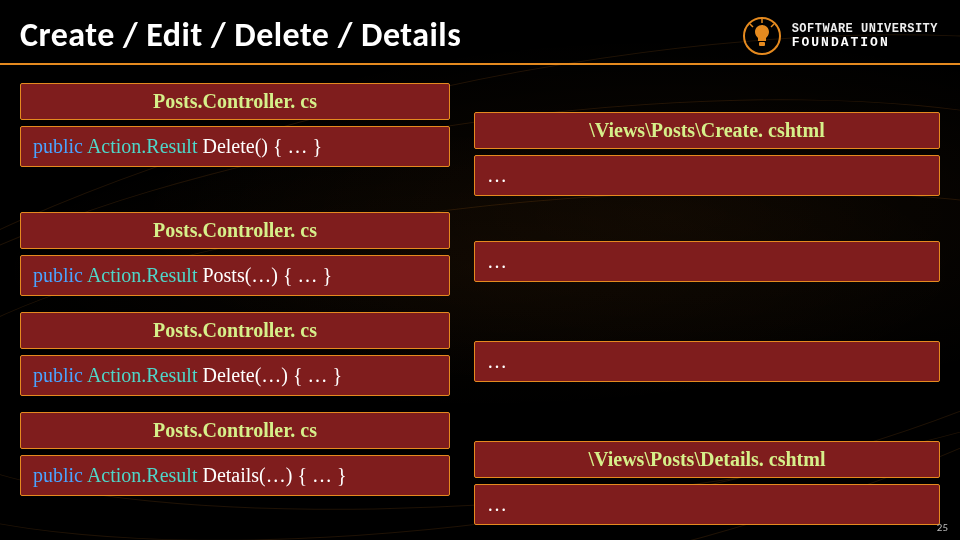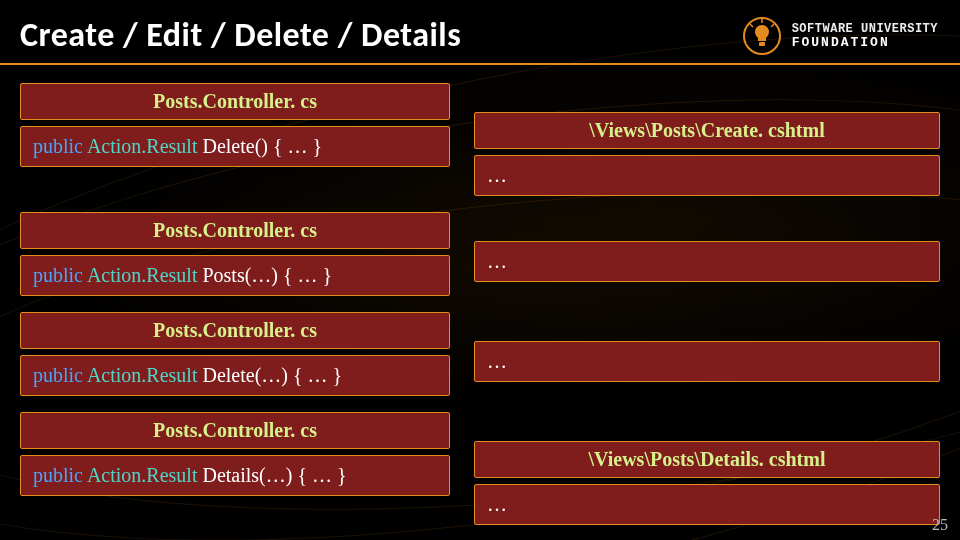--- a/index.html
+++ b/index.html
@@ -83,23 +83,22 @@
     color: #fff;
     padding: 8px 12px;
   }
   .kw { color: #4aa3ff; text-align: center; }
   .typ { color: #4fd6c9; }
   .mth { color: #fff; }
   .pagenum {
     position: absolute;
     right: 12px;
     bottom: 6px;
-    font-size: 16px;
+    font-size: 11px;
     color: #bbb;
-    font-family: Liberation Serif, serif;
   }
 </style>
 </head>
 <body>
 
 <div class="bg-swirl"></div>
 <div class="bg-line" style="left:-200px; top:120px; width:1400px; height:400px; transform:rotate(-8deg);"></div>
 <div class="bg-line" style="left:-300px; top:80px; width:1600px; height:500px; transform:rotate(-12deg);"></div>
 <div class="bg-line" style="left:-100px; top:200px; width:1300px; height:300px; transform:rotate(-5deg);"></div>
 

